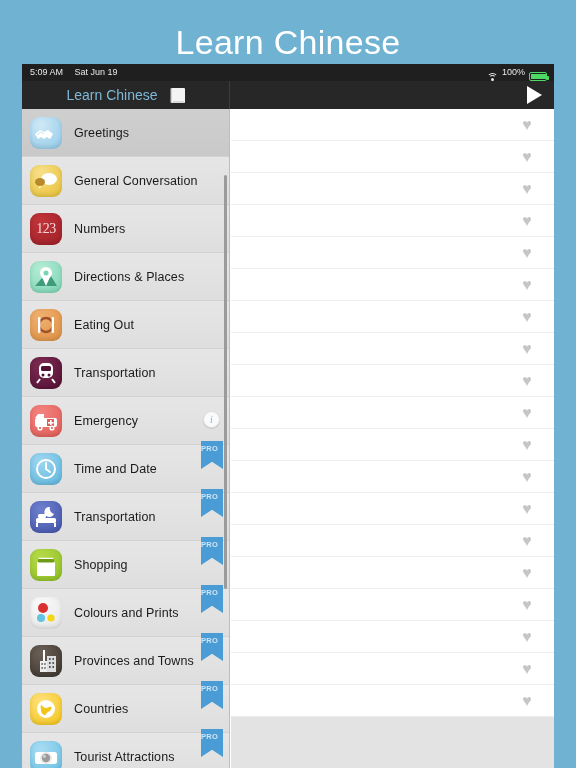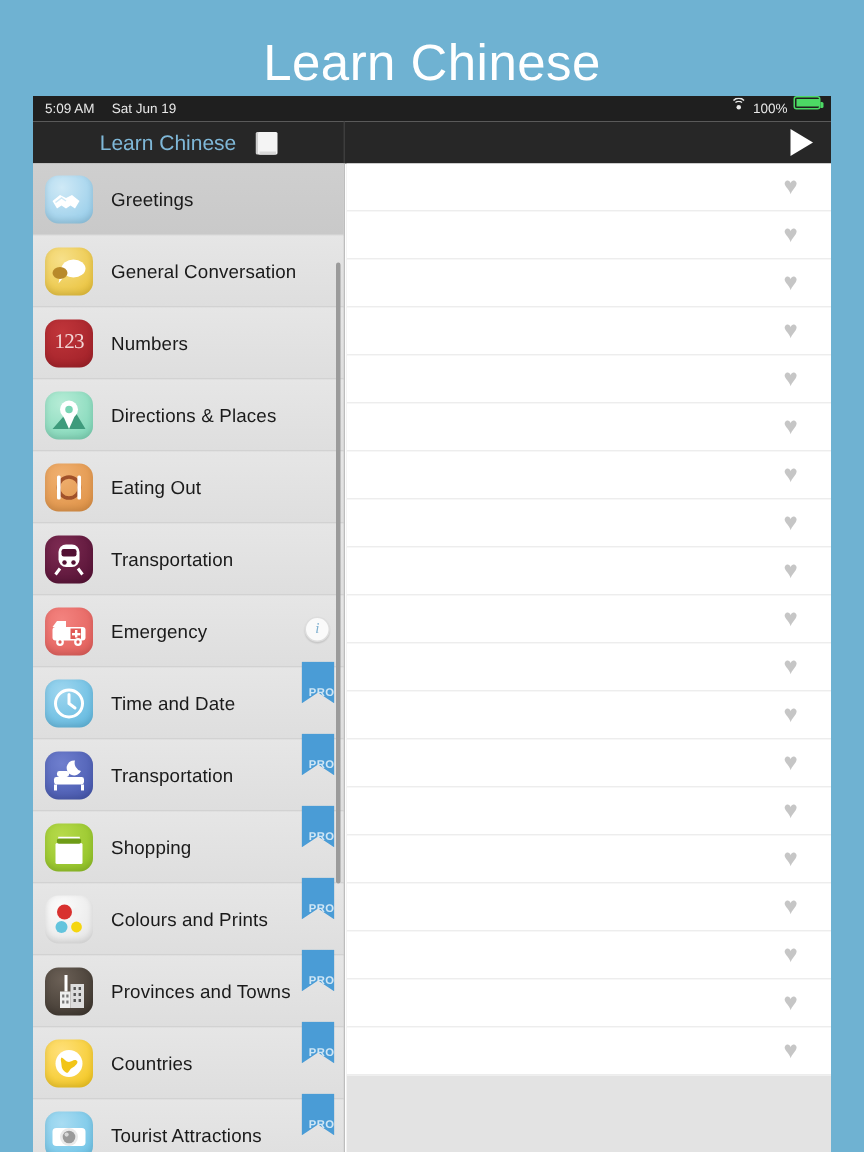--- a/index.html
+++ b/index.html
@@ -39,21 +39,21 @@
     background: #1f1f1f;
     color: #e8e8e8;
     font-size: 9px;
     line-height: 17px;
     padding-left: 24px;
   }
   .statusbar .sb-left { position: absolute; left: 8px; top: 0; white-space: nowrap; }
   .statusbar .sb-left .sb-date { margin-left: 9px; }
   .statusbar .sb-right {
     position: absolute; right: 7px; top: 0;
-    display: flex; align-items: flex-start; gap: 4px; height: 17px;
+    display: flex; align-items: flex-end; gap: 4px; height: 17px;
   }
   .wifi-icon { width: 11px; height: 9px; position: relative; display:inline-block; }
   .wifi-icon i {
     position:absolute; border: 1.3px solid #e8e8e8; border-bottom-color: transparent;
     border-left-color: transparent; border-right-color: transparent; border-radius: 50%;
   }
   .wifi-icon i:nth-child(1){ width:11px; height:11px; left:0; top:1px; }
   .wifi-icon i:nth-child(2){ width:7px; height:7px; left:2px; top:3px; }
   .wifi-icon i:nth-child(3){
     width:3px; height:3px; left:4px; top:5.5px;
@@ -132,21 +132,21 @@
     font-family: "Liberation Serif", serif;
     display:flex; align-items:center; justify-content:center;
     box-shadow: 0 1px 1px rgba(0,0,0,.12);
   }
   .pro-flag {
     position: absolute; right: 7px; top: -4px;
     width: 22px; height: 28px;
     background: #4a9cd6;
     clip-path: polygon(0 0, 100% 0, 100% 100%, 50% 74%, 0 100%);
     color: #cfe6f5; font-size: 7.5px; font-weight: bold;
-    text-align: right; padding-top: 16px; letter-spacing: .3px;
+    text-align: left; padding-top: 3px; letter-spacing: .3px;
     filter: drop-shadow(0 1px 1px rgba(0,0,0,.25));
   }
 
   .sb-track {
     position: absolute; right: 2px; top: 66px;
     width: 3px; height: 414px; background: #9b9b9b; border-radius: 2px;
   }
 
   
   .content {

